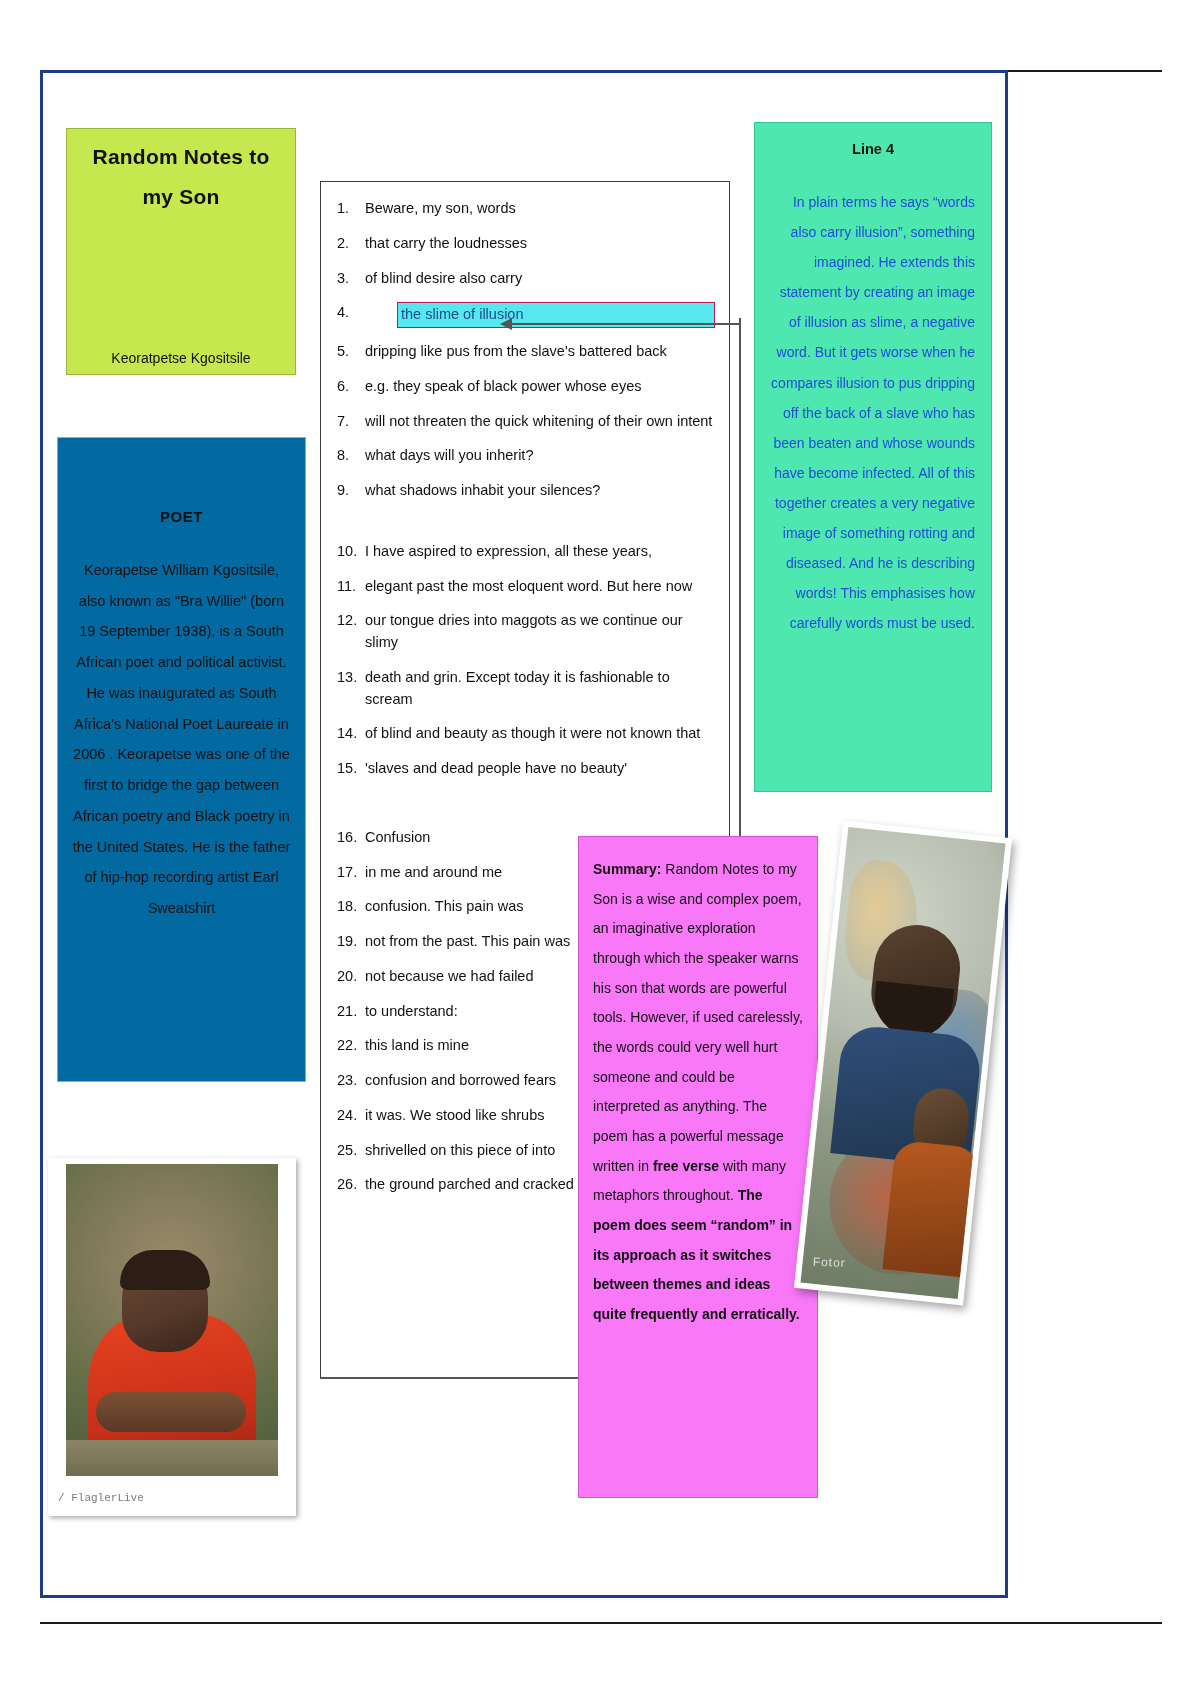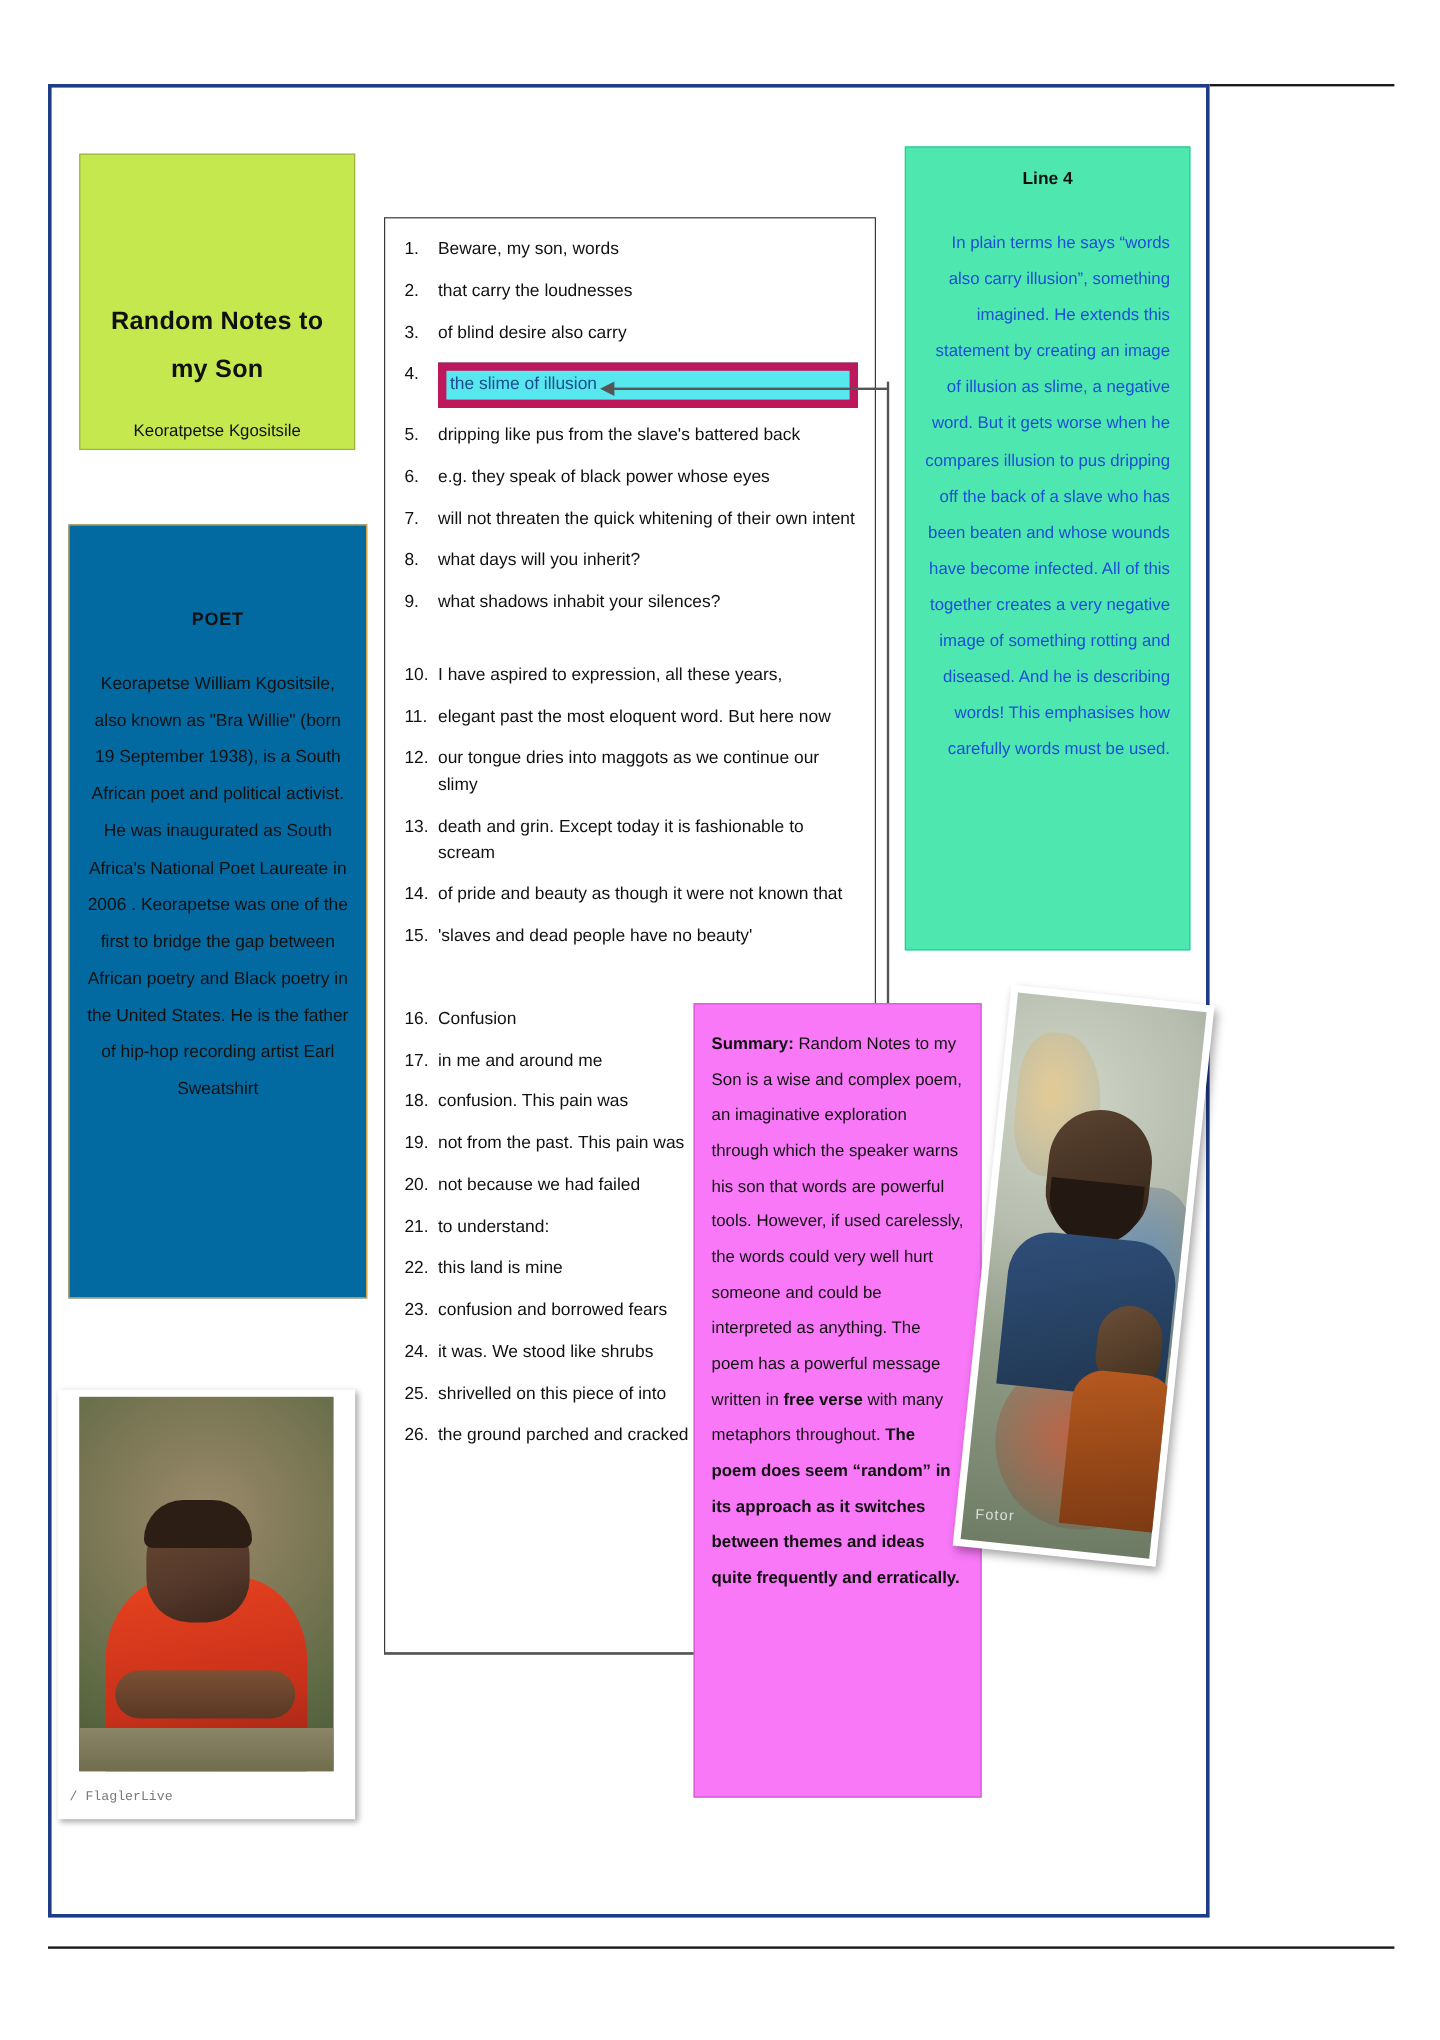--- a/index.html
+++ b/index.html
@@ -56,21 +56,21 @@
     left: 66px;
     top: 128px;
     width: 230px;
     height: 247px;
     background: #c6e84f;
     border: 1px solid #9bb53c;
     box-sizing: border-box;
     display: flex;
     flex-direction: column;
     align-items: center;
-    justify-content: flex-end;
+    justify-content: space-between;
     padding: 8px 10px;
   }
   .title-box .t-main {
     font-size: 21px;
     font-weight: bold;
     color: #111111;
     text-align: center;
     line-height: 1.9;
     letter-spacing: .2px;
   }
@@ -195,22 +195,23 @@
     flex: none;
     text-align: left;
   }
   .poem-line .txt {
     flex: 1;
   }
   .poem-line.highlight .txt {
     background: #57e8ef;
     color: #1b4b8a;
     padding: 1px 3px;
-    border: 7px solid #be185d;
+    border: 1px solid #be185d;
     display: inline-block;
+    margin-left: 32px;
   }
   .stanza-gap { height: 26px; }
   .stanza-gap2 { height: 34px; }
 
   
   .connector {
     position: absolute;
     left: 500px;
     top: 318px;
     width: 240px;
@@ -452,21 +453,21 @@
         <div class="poem-line">
           <span class="num">12.</span>
           <span class="txt">our tongue dries into maggots as we continue our slimy</span>
         </div>
         <div class="poem-line">
           <span class="num">13.</span>
           <span class="txt">death and grin. Except today it is fashionable to scream</span>
         </div>
         <div class="poem-line">
           <span class="num">14.</span>
-          <span class="txt">of pride and beauty as though it were not known that</span>
+          <span class="txt">of blind and beauty as though it were not known that</span>
         </div>
         <div class="poem-line">
           <span class="num">15.</span>
           <span class="txt">'slaves and dead people have no beauty'</span>
         </div>
         <div class="stanza-gap2"></div>
         <div class="poem-line">
           <span class="num">16.</span>
           <span class="txt">Confusion</span>
         </div>

